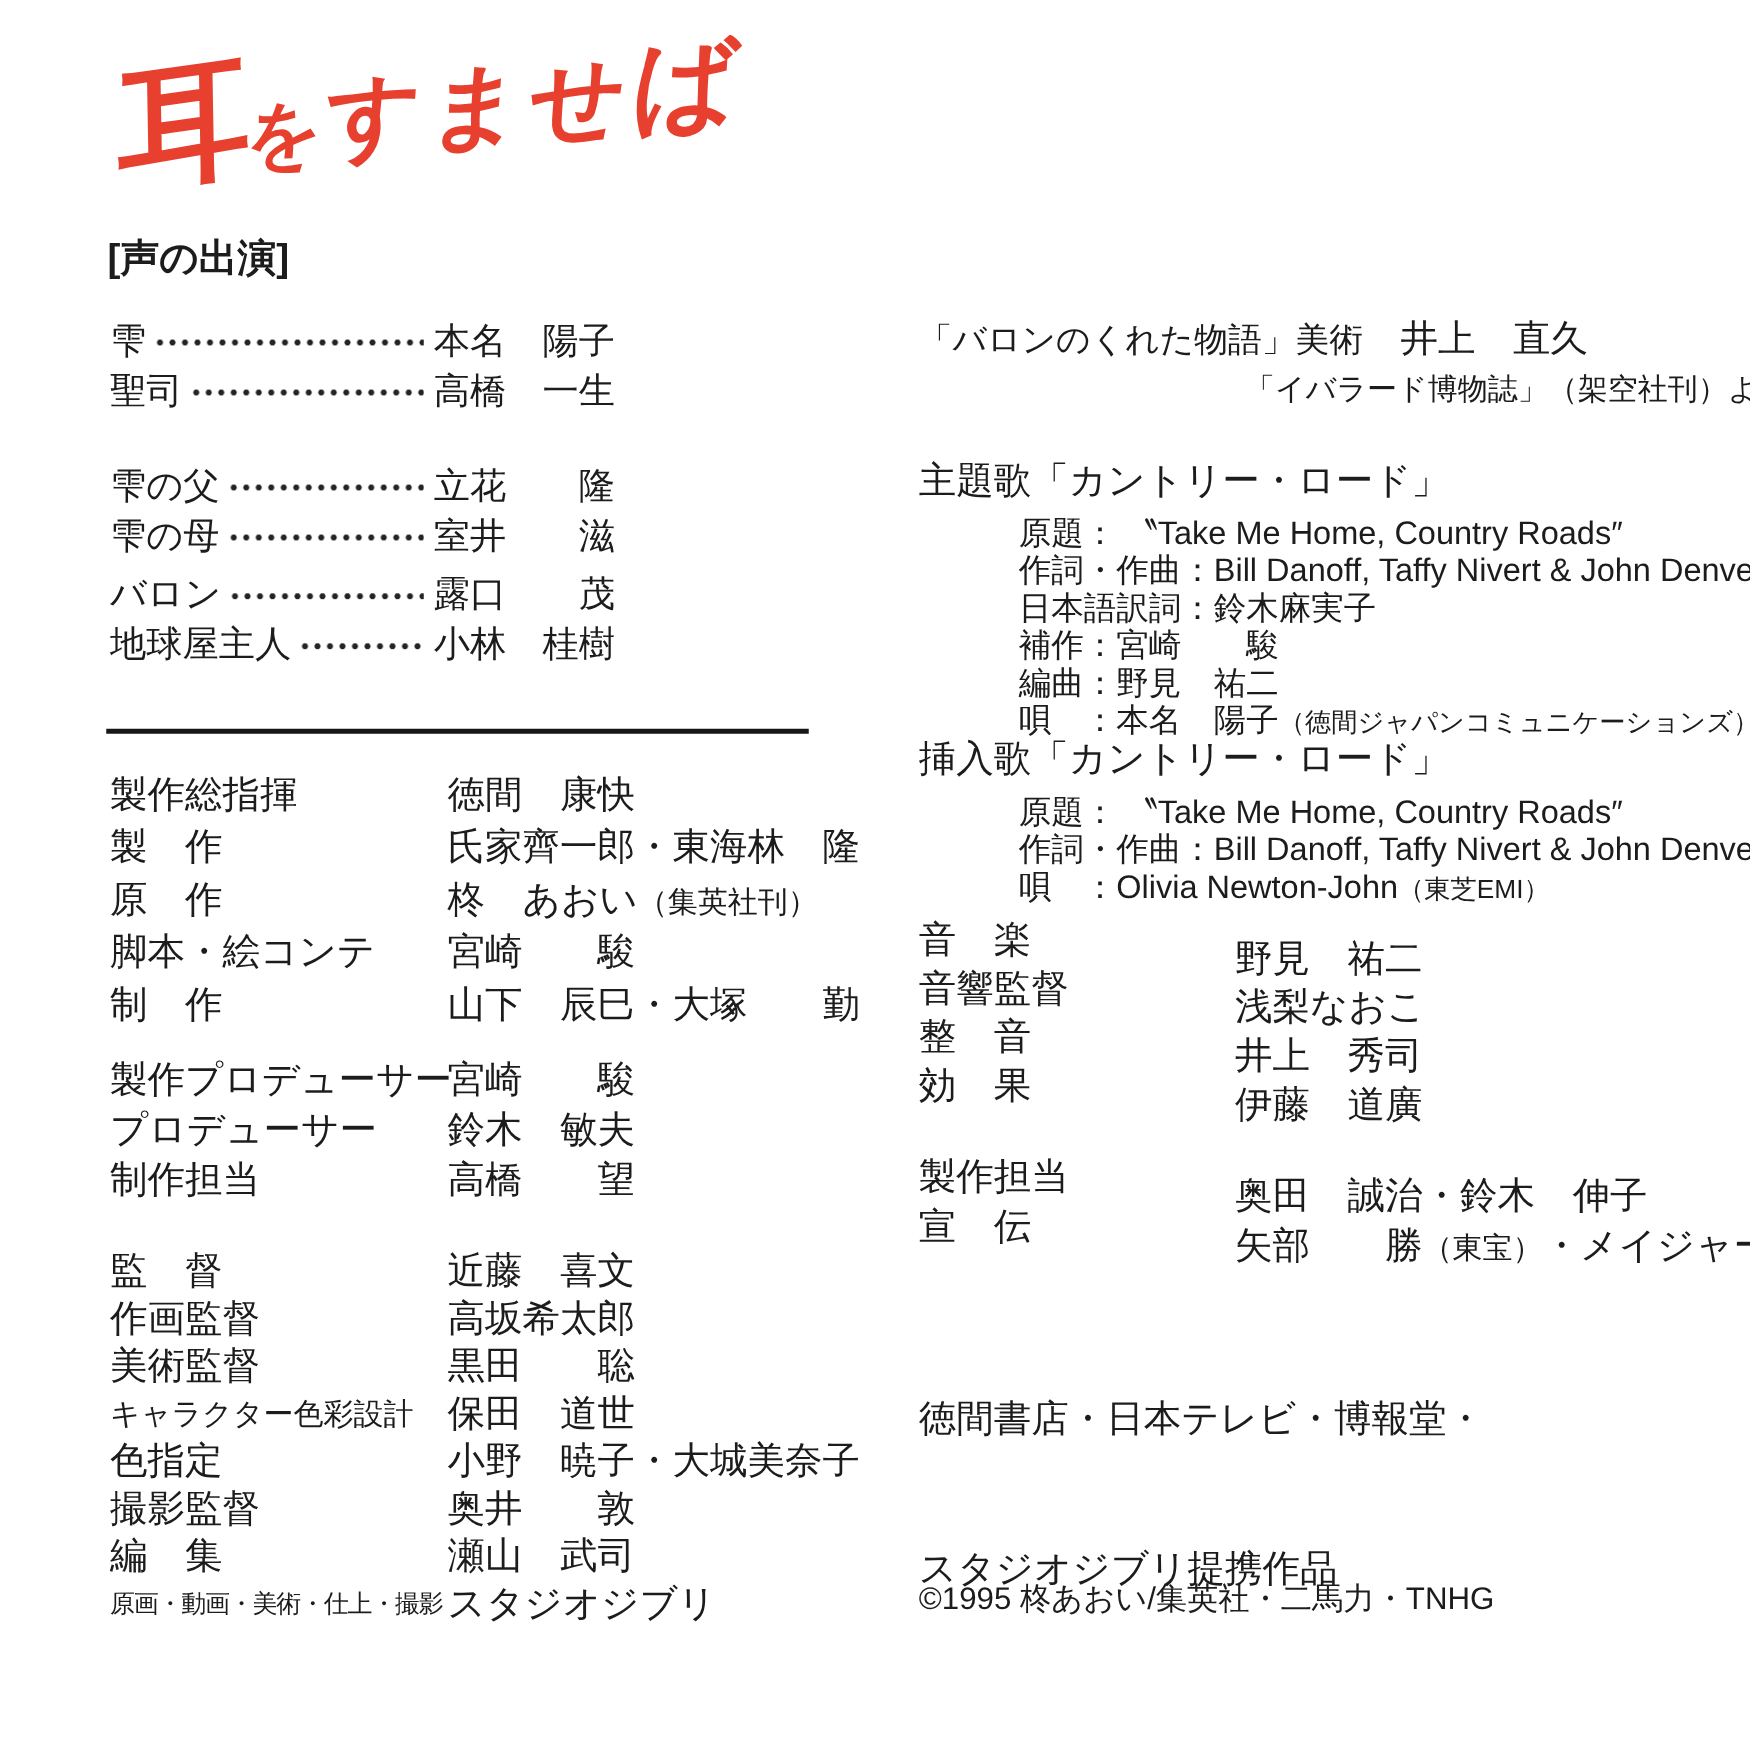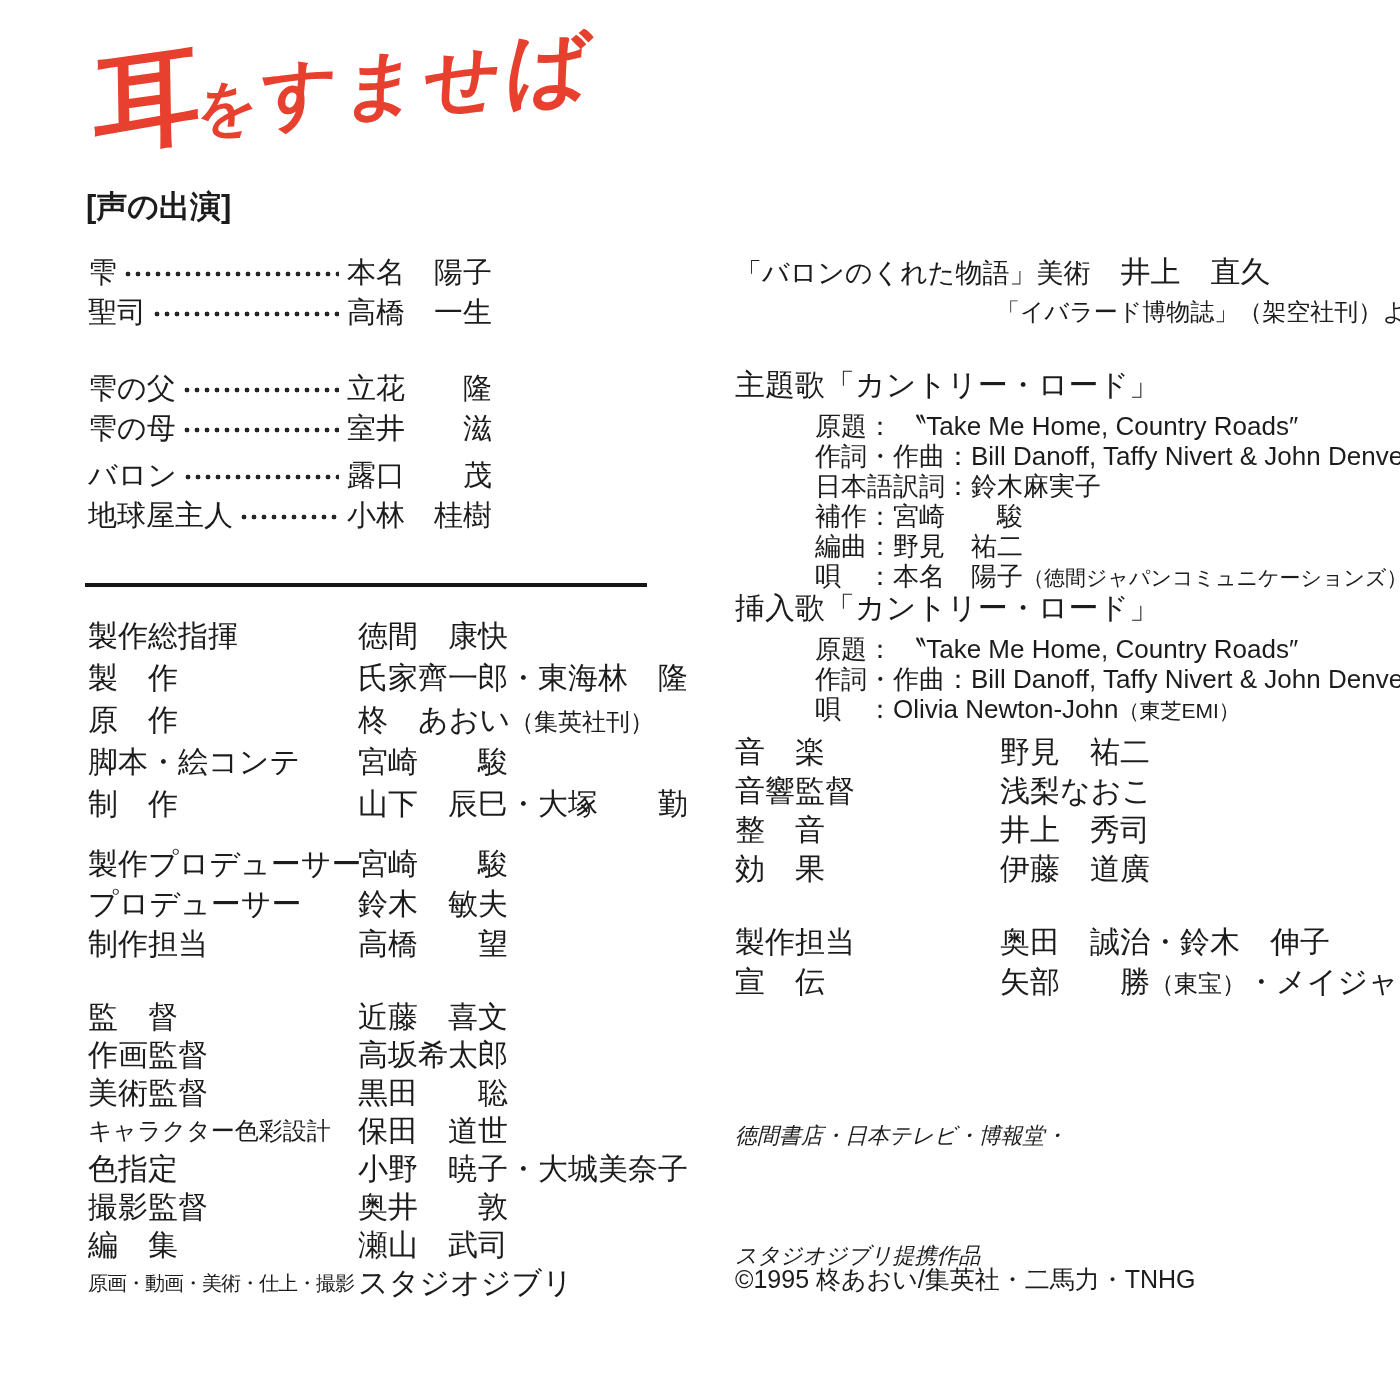--- a/index.html
+++ b/index.html
@@ -72,21 +72,21 @@
   .credit-label{
     position:absolute;left:0;top:50%;transform:translateY(-50%);
     font-size:30px;white-space:pre;
   }
   .credit-label.label-s{font-size:24px;}
   .credit-label.label-xs{font-size:20px;letter-spacing:-1px;}
   .credit-value{
     position:absolute;left:270px;top:50%;transform:translateY(-50%);
     font-size:30px;white-space:pre;
   }
-  #right-credits .credit-value{left:265px;}
+  #right-credits .credit-value{left:253px;margin-top:15px;}
   .seg{white-space:pre;}
   .seg-note{font-size:24px;}
   .seg-small{font-size:21px;}
   .seg-med{font-size:27px;}
   
   #art-line1{
     position:absolute;left:735px;top:254px;height:36px;line-height:36px;
     font-size:30px;white-space:pre;text-align:center;
   }
   #art-line2{
@@ -96,21 +96,21 @@
   
   .song{position:absolute;left:735px;}
   .song.s0{top:365px;}
   .song.s1{top:588px;}
   .song-title{font-size:30px;height:40px;line-height:40px;white-space:pre;}
   .song-lines{margin:6px 0 0 80px;}
   .song-line{height:30px;line-height:30px;font-size:26px;white-space:pre;}
   
   #partnership{
     position:absolute;left:735px;top:1036px;
-    font-size:22px;line-height:40px;white-space:pre;font-style:italic;
+    font-size:30px;line-height:40px;white-space:pre;
   }
   .copyright{
     position:absolute;left:735px;top:1264px;
     font-size:25px;line-height:30px;white-space:pre;
   }
 </style>
 </head>
 <body>
 
 <div class="page">

